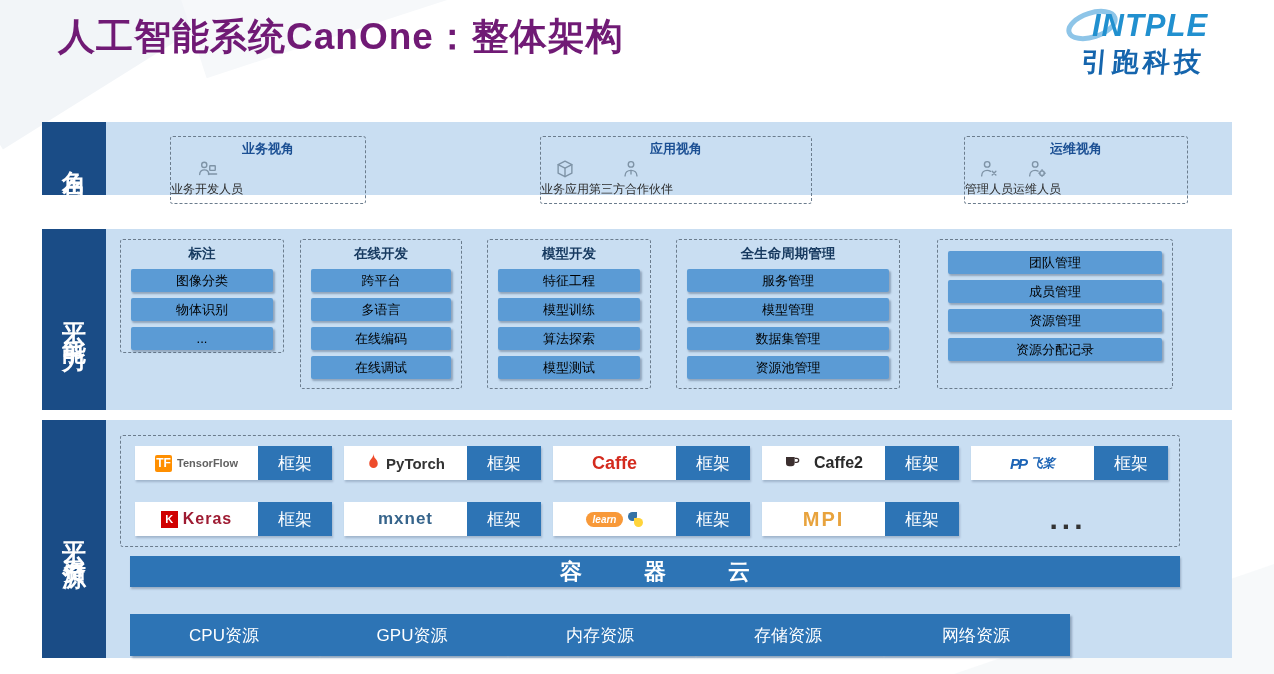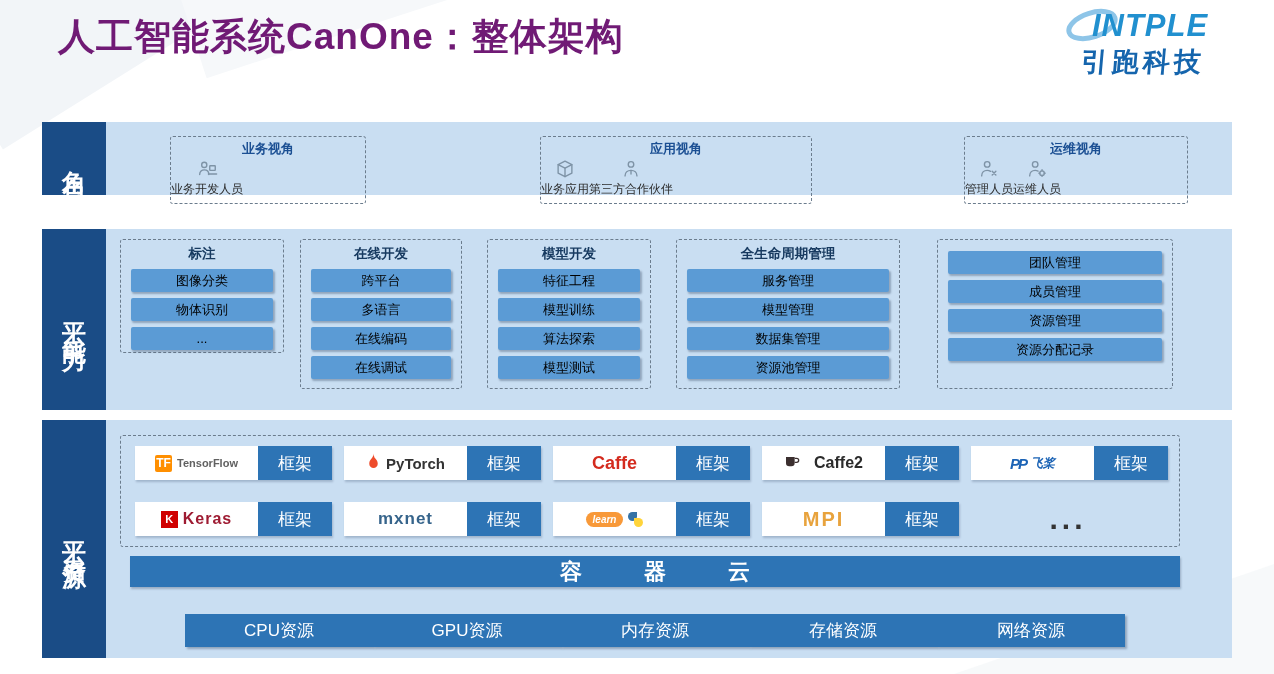--- a/index.html
+++ b/index.html
@@ -86,21 +86,21 @@
   .mark-learn { background:#f89939; color:#fff; font-size:10px; font-weight:700; border-radius:8px; padding:2px 7px; font-style:italic; }
   .py-dot-b { width:9px; height:9px; border-radius:50% 0 50% 50%; background:#3572a5; display:inline-block; }
   .py-dot-y { width:9px; height:9px; border-radius:0 50% 50% 50%; background:#ffd43b; display:inline-block; margin-left:-3px; margin-top:6px; }
   .mpi-text { font-size:20px; font-weight:800; color:#e8a33d; letter-spacing:2px; }
 
   .container-cloud { position:absolute; left:24px; top:136px; width:1050px; height:31px;
     background:#2d74b5; color:#fff; display:flex; align-items:center; justify-content:center;
     font-size:22px; font-weight:800; letter-spacing:62px; padding-left:62px;
     box-shadow:1px 2px 2px rgba(40,60,90,.3); }
 
-  .res-row { position:absolute; left:24px; top:194px; width:1050px; height:33px; display:flex; justify-content:center; }
+  .res-row { position:absolute; left:24px; top:194px; width:1050px; height:42px; display:flex; justify-content:flex-start; }
   .res-box { width:188px; background:#2d74b5; color:#fff; font-size:17px;
     display:flex; align-items:center; justify-content:center;
     box-shadow:1.5px 2px 2px rgba(40,60,90,.35); }
 
   svg.icon { stroke:#7e93a6; fill:none; stroke-width:1.5; stroke-linecap:round; stroke-linejoin:round; }
 </style>
 </head>
 <body>
 
 <div class="page">

